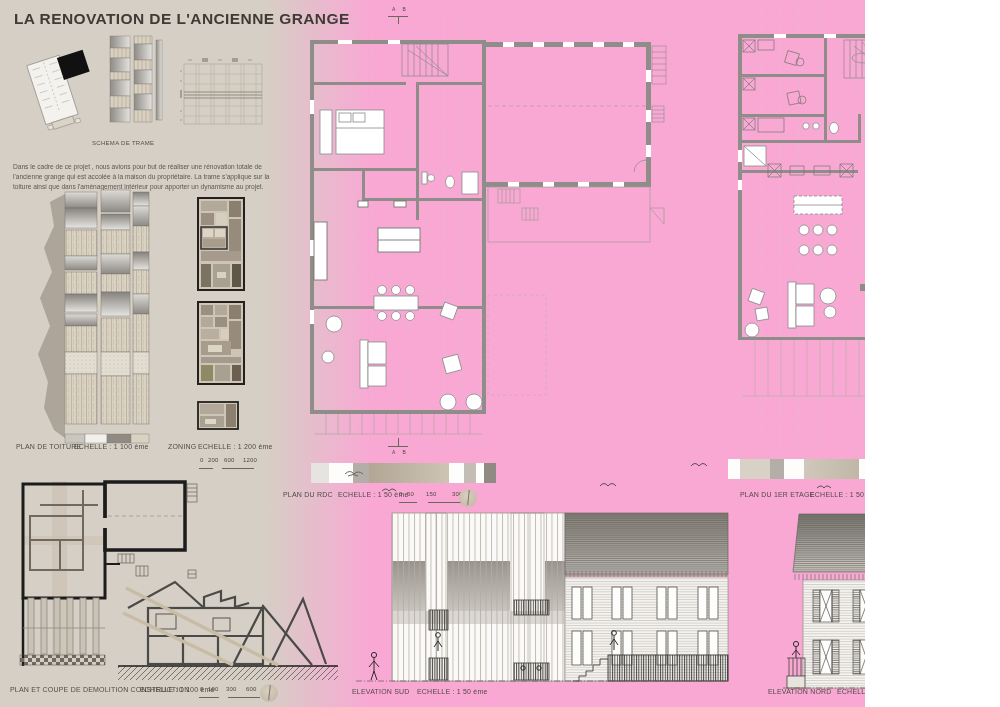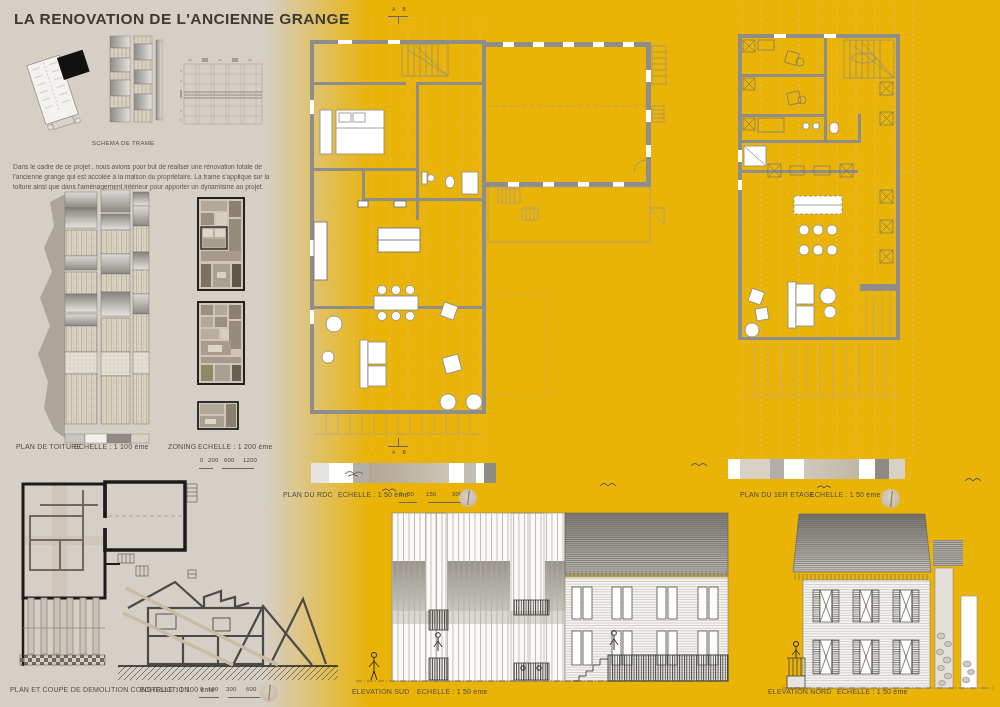--- a/index.html
+++ b/index.html
@@ -1,16 +1,16 @@
 <!DOCTYPE html>
 <html><head>
 <meta charset="utf-8">
 <style>
   html,body{margin:0;padding:0;background:#fff;font-family:"Liberation Sans",sans-serif;}
-  .board{position:relative;width:1000px;height:707px;background:#eab308;overflow:hidden;}
+  .board{position:relative;width:865px;height:707px;background:#f9a8d4;overflow:hidden;}
   .left-bg{position:absolute;left:0;top:0;width:380px;height:707px;
     background:linear-gradient(90deg,#d6cfc5 0px,#d6cfc5 265px,rgba(214,207,197,0) 370px);}
   .title{position:absolute;left:14px;top:10px;font-size:15.5px;font-weight:600;color:#3e3a34;letter-spacing:.4px;white-space:nowrap;}
   .lbl{position:absolute;font-size:7px;color:#4f4b44;letter-spacing:.2px;white-space:nowrap;}
   .tiny{font-size:6px;}
   .para{position:absolute;left:13px;top:155px;width:276px;font-size:6.6px;line-height:1.55;color:#5d5850;}
   .trame-label{position:absolute;left:92px;top:140px;font-size:6px;color:#55504a;letter-spacing:.3px;}
   .bar{position:absolute;height:0;border-top:1px solid #6b675f;}
   .north{position:absolute;border-radius:50%;background:radial-gradient(circle at 45% 38%,#d9cfc0,#c0b4a0);}
   .north i{position:absolute;left:50%;top:8%;width:1px;height:84%;background:#7a7266;transform:rotate(6deg);}

